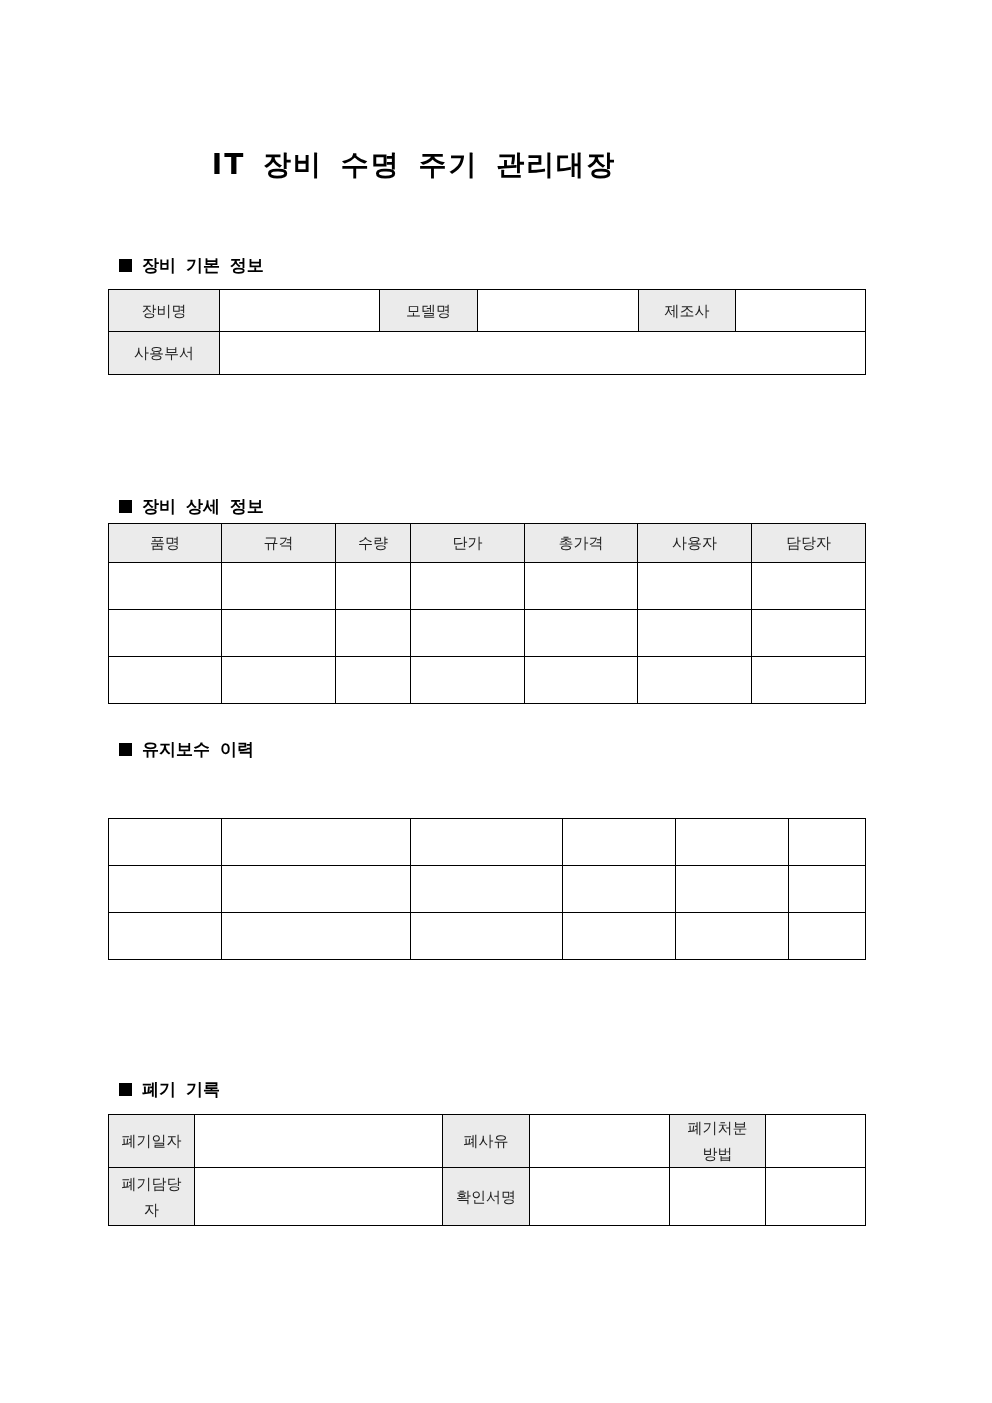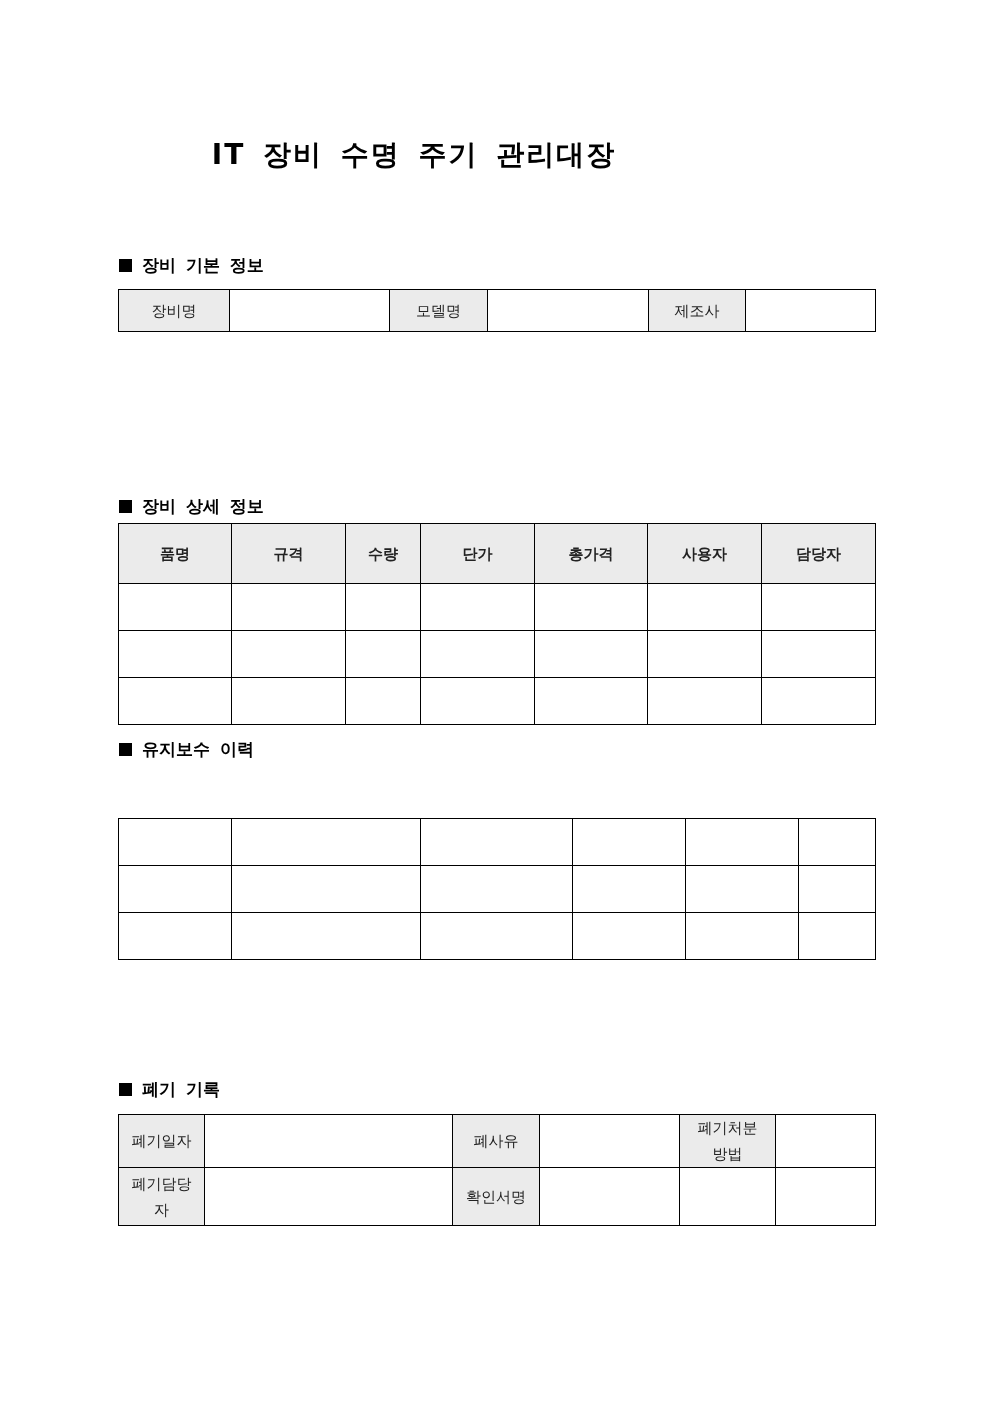--- a/index.html
+++ b/index.html
@@ -1,20 +1,20 @@
 <!DOCTYPE html>
 <html><head>
 <meta charset="utf-8">
 <style>
   html, body { margin:0; padding:0; background:#ffffff; }
   body { width:992px; height:1403px; position:relative; font-family:"DejaVu Sans", sans-serif; color:#000; }
-  .title { position:absolute; left:0; top:136px; width:828px; text-align:center; font-size:28px; font-weight:bold; letter-spacing:2px; word-spacing:6px; }
+  .title { position:absolute; left:0; top:146px; width:828px; text-align:center; font-size:28px; font-weight:bold; letter-spacing:2px; word-spacing:6px; }
   .sec { position:absolute; left:119px; font-size:17px; font-weight:bold; word-spacing:4px; }
   .sec .sq { display:inline-block; width:13px; height:13px; background:#000; margin-right:10px; vertical-align:-1px; }
-  table { position:absolute; left:118px; border-collapse:collapse; table-layout:fixed; }
+  table { position:absolute; left:108px; border-collapse:collapse; table-layout:fixed; }
   td { border:1.5px solid #000; font-size:15px; text-align:center; vertical-align:middle; padding:0; line-height:26px; color:#222; }
   td.h { background:#ebebeb; }
 </style>
 </head>
 <body>
 
 <div class="title">IT 장비 수명 주기 관리대장</div>
 
 <div class="sec" style="top:254px;">
   <span class="sq"></span><span>장비 기본 정보</span>
@@ -30,38 +30,42 @@
     </colgroup>
   <tbody>
       <tr style="height:42px;">
     <td class="h">장비명</td>
     <td></td>
     <td class="h">모델명</td>
     <td></td>
     <td class="h">제조사</td>
     <td></td>
   </tr>
+  <tr style="height:43px;">
+    <td class="h">사용부서</td>
+    <td colspan="5"></td>
+  </tr>
 </tbody>
   </table>
 
 <div class="sec" style="top:487px;margin-top:8px;">
   <span class="sq"></span><span>장비 상세 정보</span>
 </div>
 <table style="top:523px; width:757px;">
   <colgroup>
       <col style="width:113px">
       <col style="width:114px">
       <col style="width:75px">
       <col style="width:114px">
       <col style="width:113px">
       <col style="width:114px">
       <col style="width:114px">
     </colgroup>
   <tbody>
-      <tr style="height:60px;font-weight:bold;">
+      <tr style="height:39px;">
     <td class="h">품명</td>
     <td class="h">규격</td>
     <td class="h">수량</td>
     <td class="h">단가</td>
     <td class="h">총가격</td>
     <td class="h">사용자</td>
     <td class="h">담당자</td>
   </tr>
   <tr style="height:47px;">
     <td></td>

